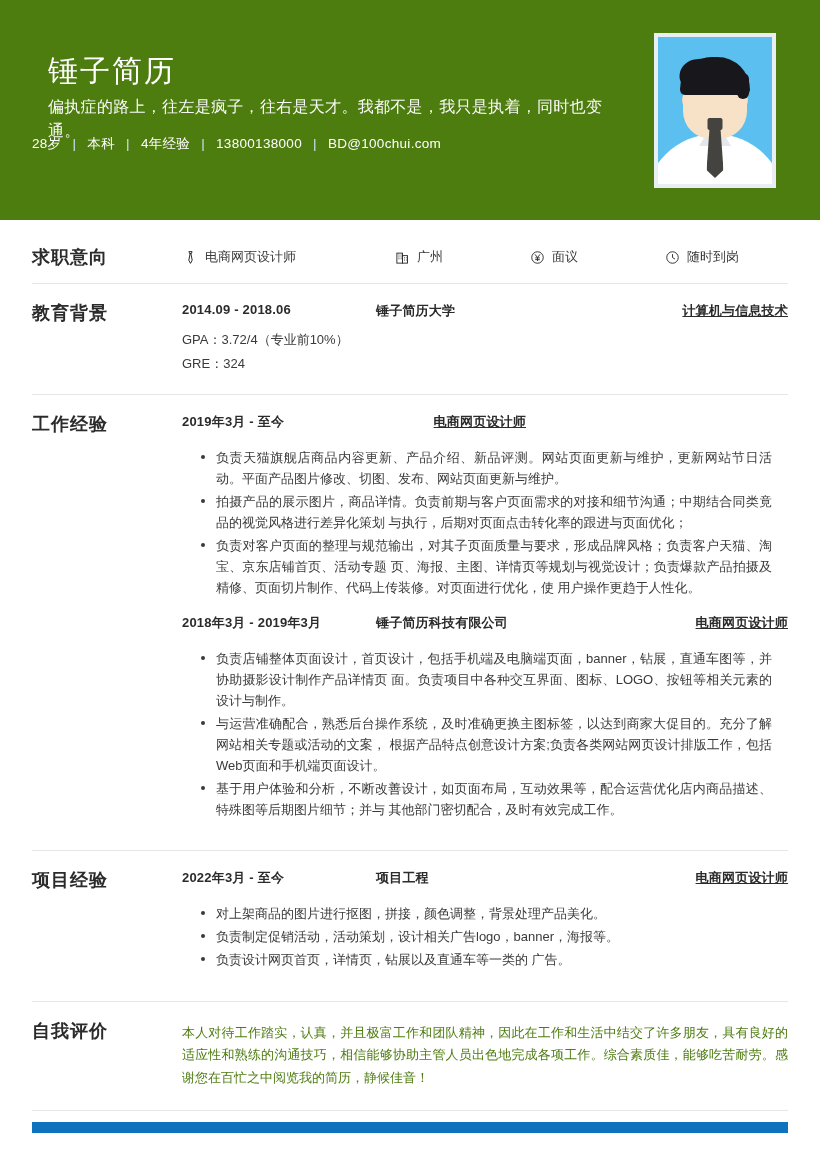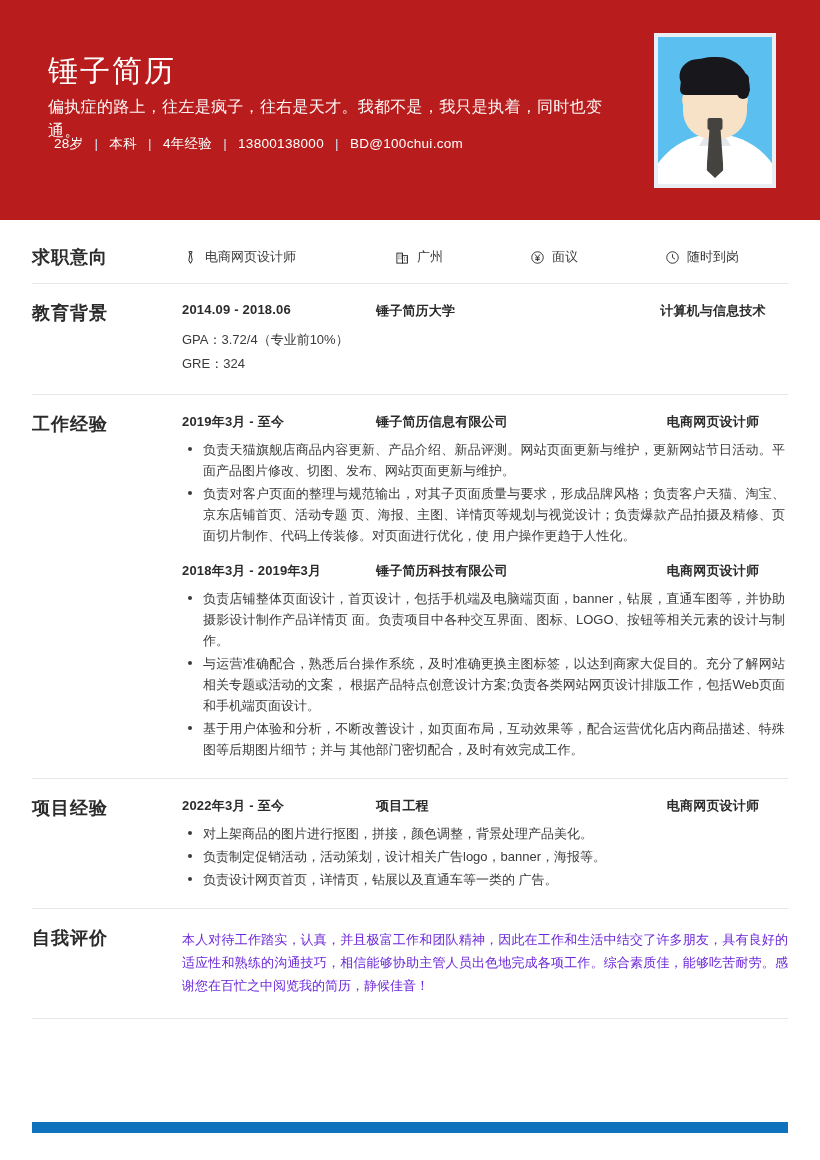--- a/index.html
+++ b/index.html
@@ -11,21 +11,21 @@
     font-family: "Liberation Sans", "DejaVu Sans", sans-serif;
     color: #3a3a3a;
     overflow: hidden;
   }
 
   
   .header {
     position: relative;
     width: 820px;
     height: 220px;
-    background: #b91c1c;
+    background: #4d7c0f;
     overflow: hidden;
   }
   .header-inner {
     position: absolute;
     left: 48px;
     top: 54px;
     width: 580px;
   }
   .name {
     font-size: 30px;
@@ -38,21 +38,21 @@
   .slogan {
     font-size: 16px;
     color: #ffffff;
     line-height: 1.5;
     letter-spacing: .3px;
     margin: 0;
     opacity: .97;
   }
   .meta {
     position: absolute;
-    left: 54px;
+    left: 32px;
     top: 135px;
     font-size: 13.5px;
     color: #ffffff;
     letter-spacing: .3px;
     white-space: nowrap;
   }
   .meta .sep {
     display: inline-block;
     margin: 0 7px;
     color: #cfe3f4;
@@ -233,31 +233,31 @@
   .entry-head {
     display: flex;
     font-size: 13px;
     font-weight: bold;
     color: #2b2b2b;
     margin-bottom: 8px;
     letter-spacing: .2px;
   }
   .eh-date  { flex: 0 0 194px; }
   .eh-org   { flex: 1 1 auto; }
-  .eh-role  { flex: 0 0 150px; text-align: center; }
+  .eh-role  { flex: 0 0 150px; text-align: right; text-decoration: underline; }
 
   .sub-line {
     font-size: 13px;
     color: #3a3a3a;
     line-height: 1.85;
   }
 
   ul.bullets {
     list-style: none;
-    margin: 3px;
+    margin: 16px;
     padding: 0;
   }
   ul.bullets li {
     position: relative;
     padding-left: 18px;
     font-size: 13px;
     line-height: 1.62;
     color: #3a3a3a;
     margin-bottom: 2px;
     text-align: justify;
@@ -268,21 +268,21 @@
     left: 3px;
     top: 8px;
     width: 4px; height: 4px;
     border-radius: 50%;
     background: #3a3a3a;
   }
 
   .paragraph {
     font-size: 13px;
     line-height: 1.75;
-    color: #6d28d9;
+    color: #4d7c0f;
     text-align: justify;
     padding-top: 2px;
   }
 
   .section.last { border-bottom: 1px solid #e6e6e6; padding-bottom: 20px; }
 
   
   .footer-bar {
     position: absolute;
     left: 32px;
@@ -398,25 +398,25 @@
     </div>
   </div>
 
   <div class="section">
     <div class="sec-title">工作经验</div>
     <div class="sec-body">
 
       <div class="entry">
         <div class="entry-head">
           <span class="eh-date">2019年3月 - 至今</span>
-          <span class="eh-org">锤子简历信息有限公司</span>
           <span class="eh-role">电商网页设计师</span>
         </div>
         <ul class="bullets">
           <li>负责天猫旗舰店商品内容更新、产品介绍、新品评测。网站页面更新与维护，更新网站节日活动。平面产品图片修改、切图、发布、网站页面更新与维护。</li>
+          <li>拍摄产品的展示图片，商品详情。负责前期与客户页面需求的对接和细节沟通；中期结合同类竟品的视觉风格进行差异化策划 与执行，后期对页面点击转化率的跟进与页面优化；</li>
           <li>负责对客户页面的整理与规范输出，对其子页面质量与要求，形成品牌风格；负责客户天猫、淘宝、京东店铺首页、活动专题 页、海报、主图、详情页等规划与视觉设计；负责爆款产品拍摄及精修、页面切片制作、代码上传装修。对页面进行优化，使 用户操作更趋于人性化。</li>
         </ul>
       </div>
 
       <div class="entry">
         <div class="entry-head">
           <span class="eh-date">2018年3月 - 2019年3月</span>
           <span class="eh-org">锤子简历科技有限公司</span>
           <span class="eh-role">电商网页设计师</span>
         </div>

